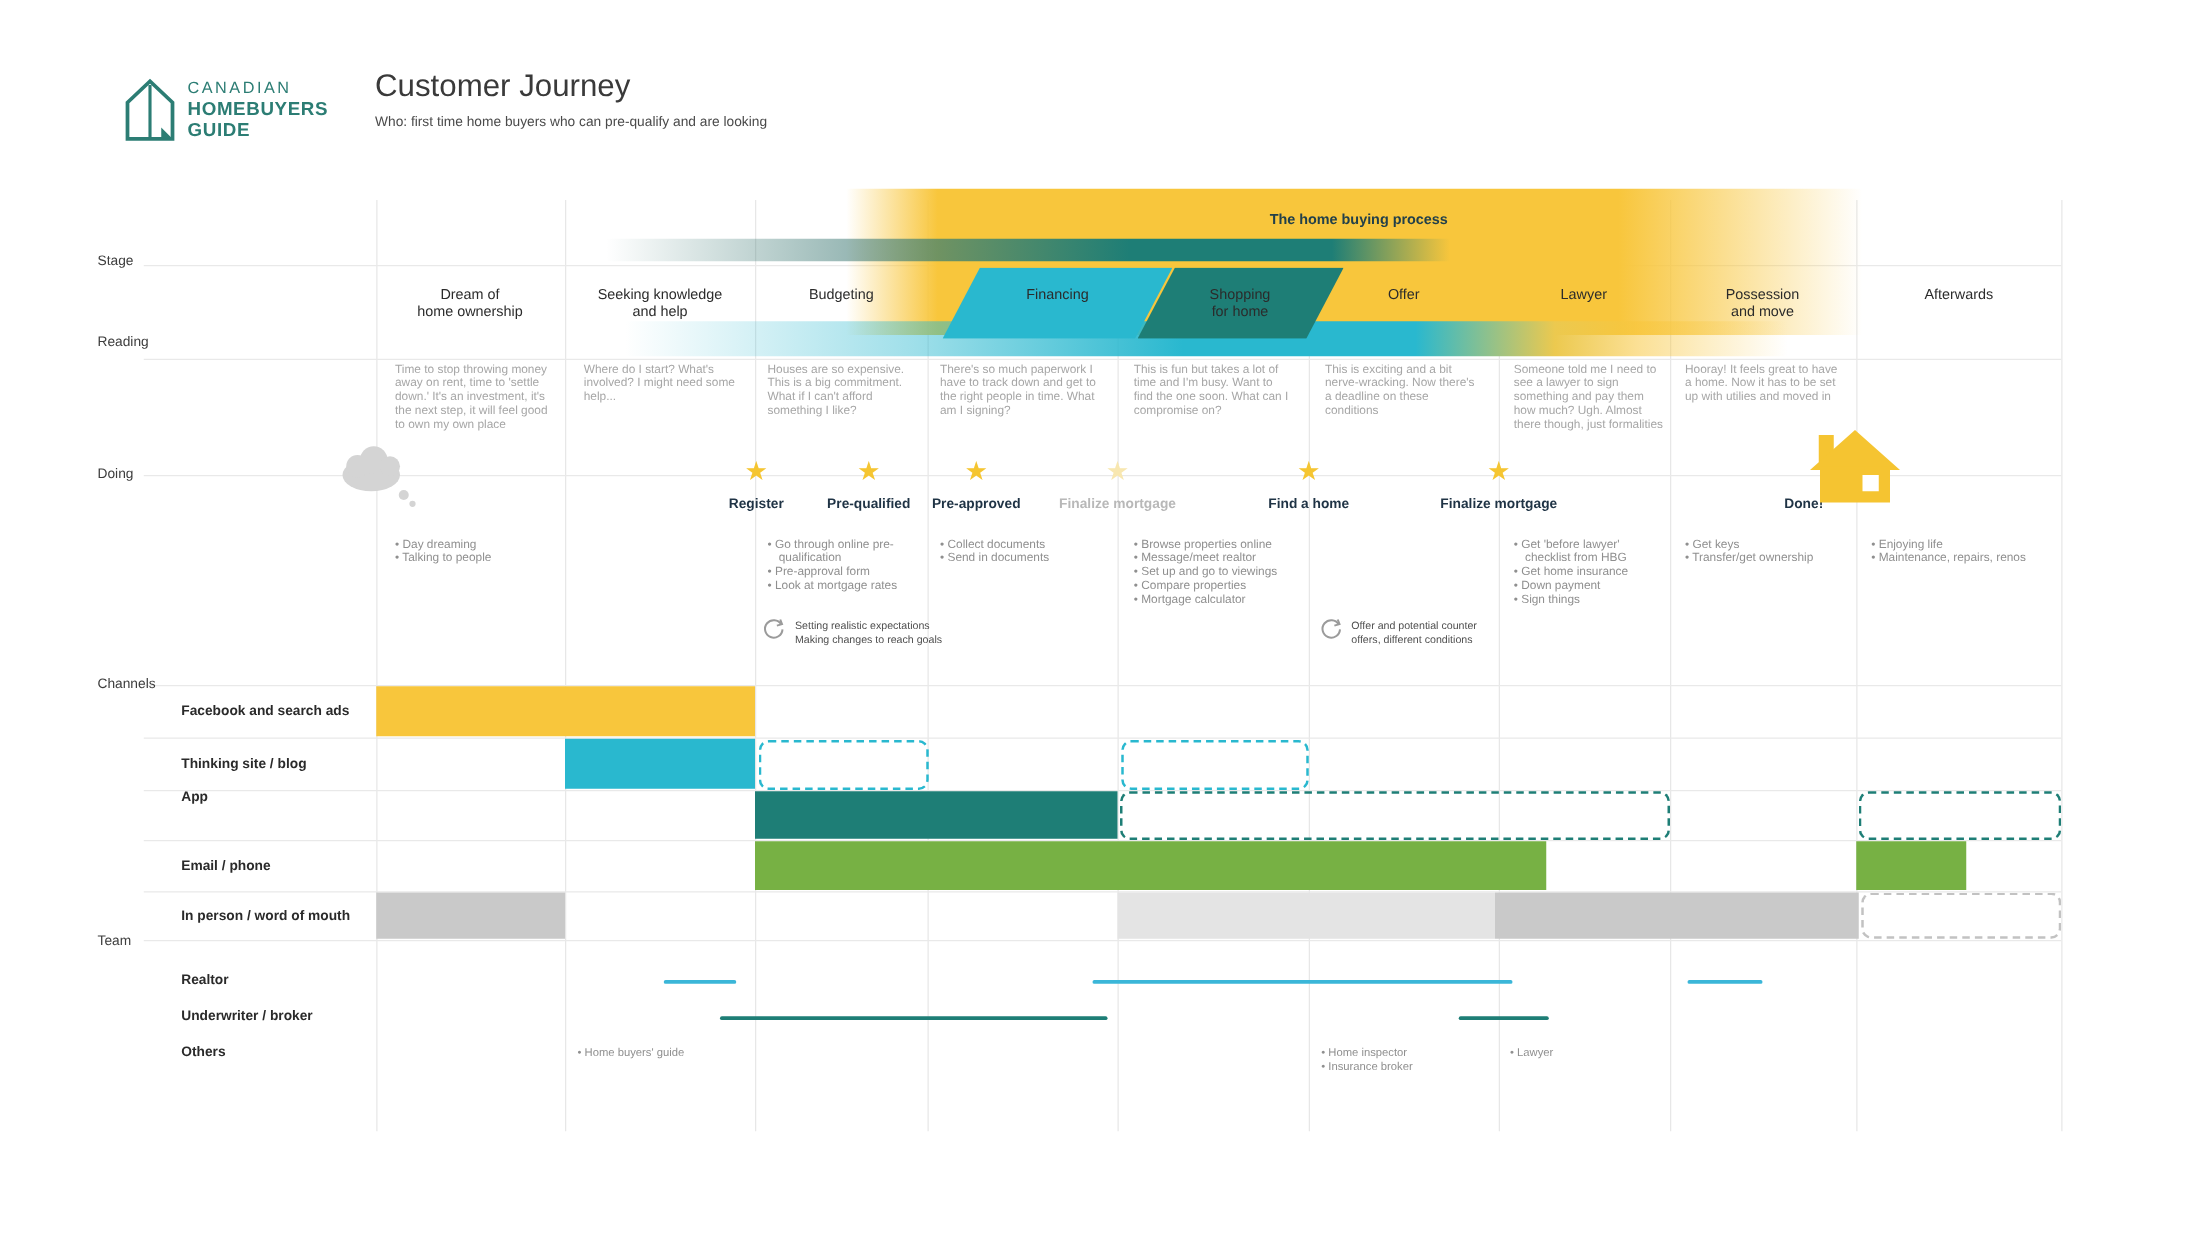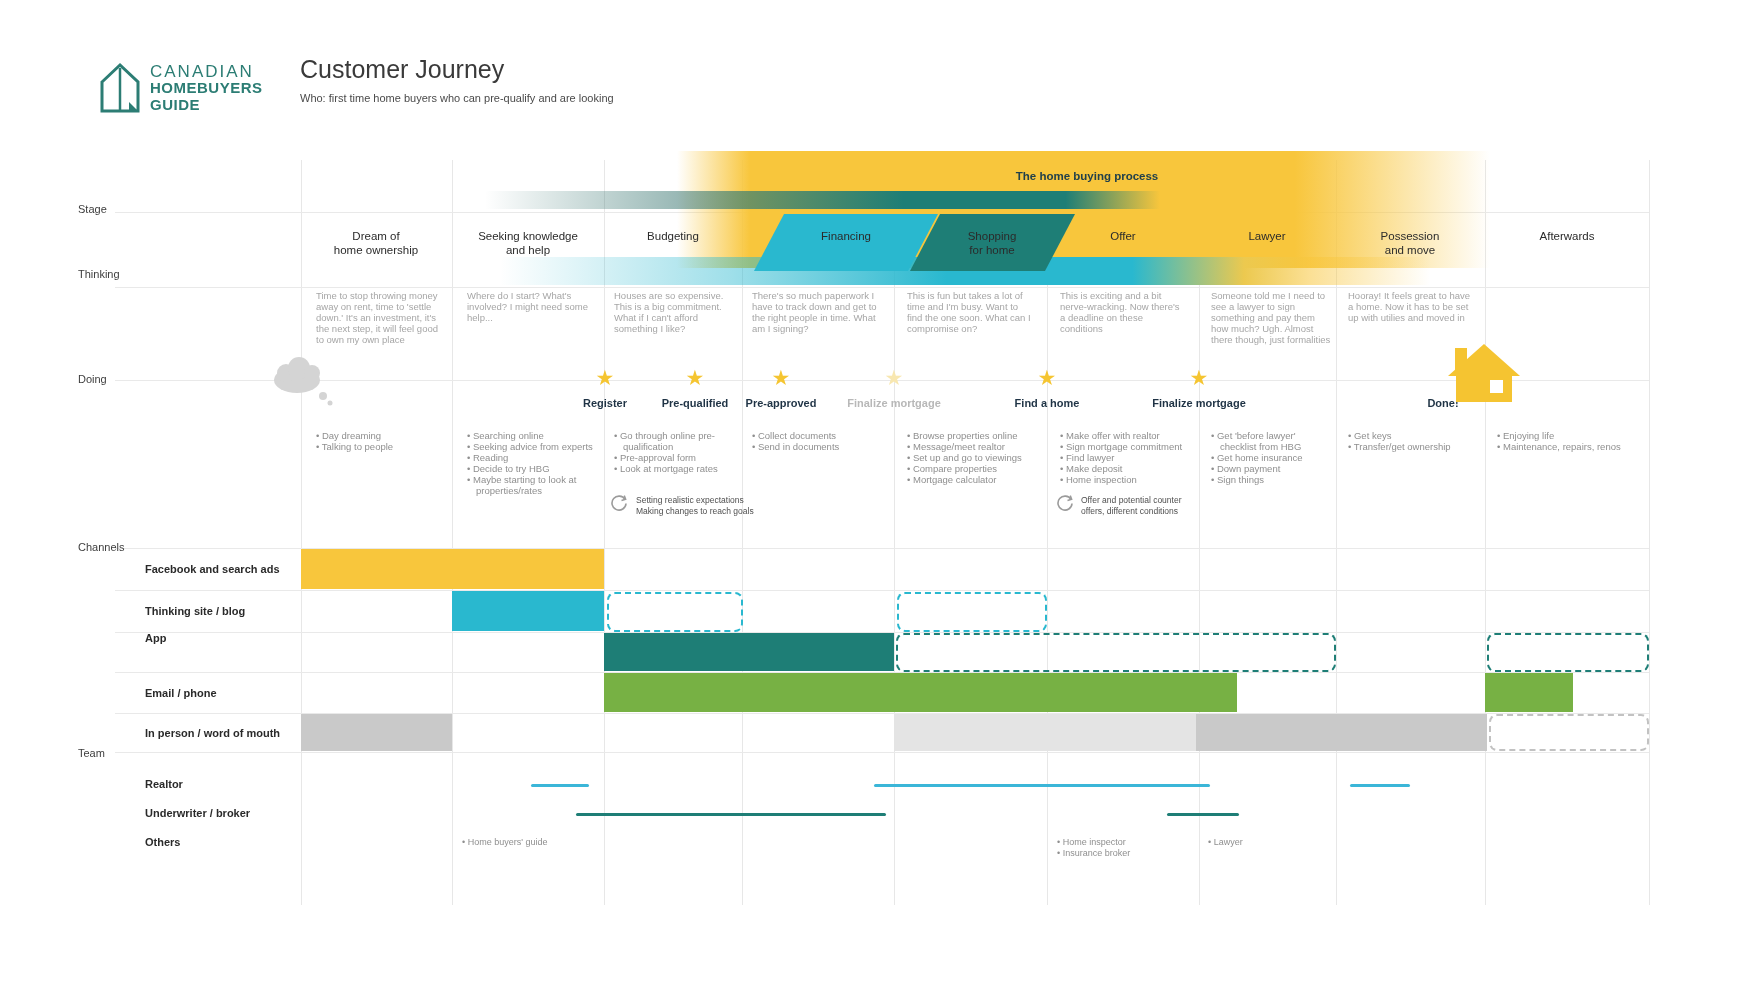--- a/index.html
+++ b/index.html
@@ -3,21 +3,21 @@
 <meta charset="utf-8">
 <style>
   html,body{margin:0;padding:0;background:#fff;}
   .canvas{position:relative;width:1750px;height:998px;background:#fff;overflow:hidden;
           font-family:"Liberation Sans",sans-serif;color:#333;}
   .vline{position:absolute;width:1px;background:#e7e7e7;top:160px;height:745px;}
   .hline{position:absolute;height:1px;background:#e9e9e9;left:115px;width:1534px;}
   .row-label{position:absolute;left:78px;font-size:11px;color:#3d3d3d;font-weight:400;}
   
   .logo-text{position:absolute;left:150px;color:#2c7d74;}
-  .logo-l1{font-size:17px;letter-spacing:2px;font-weight:400;}
+  .logo-l1{font-size:13px;letter-spacing:2px;font-weight:400;}
   .logo-l2{font-size:15px;font-weight:700;letter-spacing:.5px;}
   .logo-l3{font-size:15px;font-weight:700;letter-spacing:.5px;}
   .title{position:absolute;left:300px;top:55px;font-size:25px;font-weight:500;color:#3a3a3a;}
   .subtitle{position:absolute;left:300px;top:92px;font-size:11px;color:#4a4a4a;}
   
   .band-yellow{position:absolute;left:677px;top:151px;width:813px;height:117px;
     background:linear-gradient(90deg,rgba(248,198,60,0) 0%,#f8c63c 9%,#f8c63c 76%,rgba(248,198,60,0) 100%);}
   .band-teal{position:absolute;left:485px;top:191px;width:675px;height:18px;
     background:linear-gradient(90deg,rgba(110,140,138,0) 0%,rgba(60,120,115,.55) 30%,#1e7e76 62%,#1e7e76 86%,rgba(30,126,118,0) 100%);}
   .band-cyan{position:absolute;left:500px;top:257px;width:930px;height:28px;
@@ -84,21 +84,21 @@
   <div class="hline" style="top:752px"></div>
 
   <div class="band-yellow"></div>
   <div class="band-teal"></div>
   <div class="band-cyan"></div>
   <div class="banner">The home buying process</div>
   <div class="pgram" style="left:754px;width:184px;background:#29b8cf;"></div>
   <div class="pgram" style="left:910px;width:165px;background:#1e7e76;"></div>
 
   <div class="row-label" style="top:203px">Stage</div>
-  <div class="row-label" style="top:268px">Thinking</div>
+  <div class="row-label" style="top:268px">Reading</div>
   <div class="row-label" style="top:373px">Doing</div>
   <div class="row-label" style="top:541px">Channels</div>
   <div class="row-label" style="top:747px">Team</div>
 
   <div class="stage-label" style="left:376px">Dream of
 home ownership</div>
   <div class="stage-label" style="left:528px">Seeking knowledge
 and help</div>
   <div class="stage-label" style="left:673px">Budgeting</div>
   <div class="stage-label" style="left:846px">Financing</div>
@@ -147,49 +147,35 @@
     <rect x="9" y="6" width="12" height="22" fill="#f5c431"></rect>
     <polygon points="2,34 38,2 74,34" fill="#f5c431"></polygon>
     <rect x="10" y="31" width="56" height="29" fill="#f5c431"></rect>
     <rect x="44" y="38" width="13" height="13" fill="#ffffff"></rect>
   </svg>
 
   <div class="doing" style="left:316px;width:125px">
       <div class="bullet">• Day dreaming</div>
       <div class="bullet">• Talking to people</div>
     </div>
-  <div class="doing" style="left:467px;width:130px">
-      <div class="bullet">• Searching online</div>
-      <div class="bullet">• Seeking advice from experts</div>
-      <div class="bullet">• Reading</div>
-      <div class="bullet">• Decide to try HBG</div>
-      <div class="bullet">• Maybe starting to look at properties/rates</div>
-    </div>
   <div class="doing" style="left:614px;width:122px">
       <div class="bullet">• Go through online pre-qualification</div>
       <div class="bullet">• Pre-approval form</div>
       <div class="bullet">• Look at mortgage rates</div>
     </div>
   <div class="doing" style="left:752px;width:128px">
       <div class="bullet">• Collect documents</div>
       <div class="bullet">• Send in documents</div>
     </div>
   <div class="doing" style="left:907px;width:130px">
       <div class="bullet">• Browse properties online</div>
       <div class="bullet">• Message/meet realtor</div>
       <div class="bullet">• Set up and go to viewings</div>
       <div class="bullet">• Compare properties</div>
       <div class="bullet">• Mortgage calculator</div>
-    </div>
-  <div class="doing" style="left:1060px;width:130px">
-      <div class="bullet">• Make offer with realtor</div>
-      <div class="bullet">• Sign mortgage commitment</div>
-      <div class="bullet">• Find lawyer</div>
-      <div class="bullet">• Make deposit</div>
-      <div class="bullet">• Home inspection</div>
     </div>
   <div class="doing" style="left:1211px;width:122px">
       <div class="bullet">• Get 'before lawyer' checklist from HBG</div>
       <div class="bullet">• Get home insurance</div>
       <div class="bullet">• Down payment</div>
       <div class="bullet">• Sign things</div>
     </div>
   <div class="doing" style="left:1348px;width:124px">
       <div class="bullet">• Get keys</div>
       <div class="bullet">• Transfer/get ownership</div>

